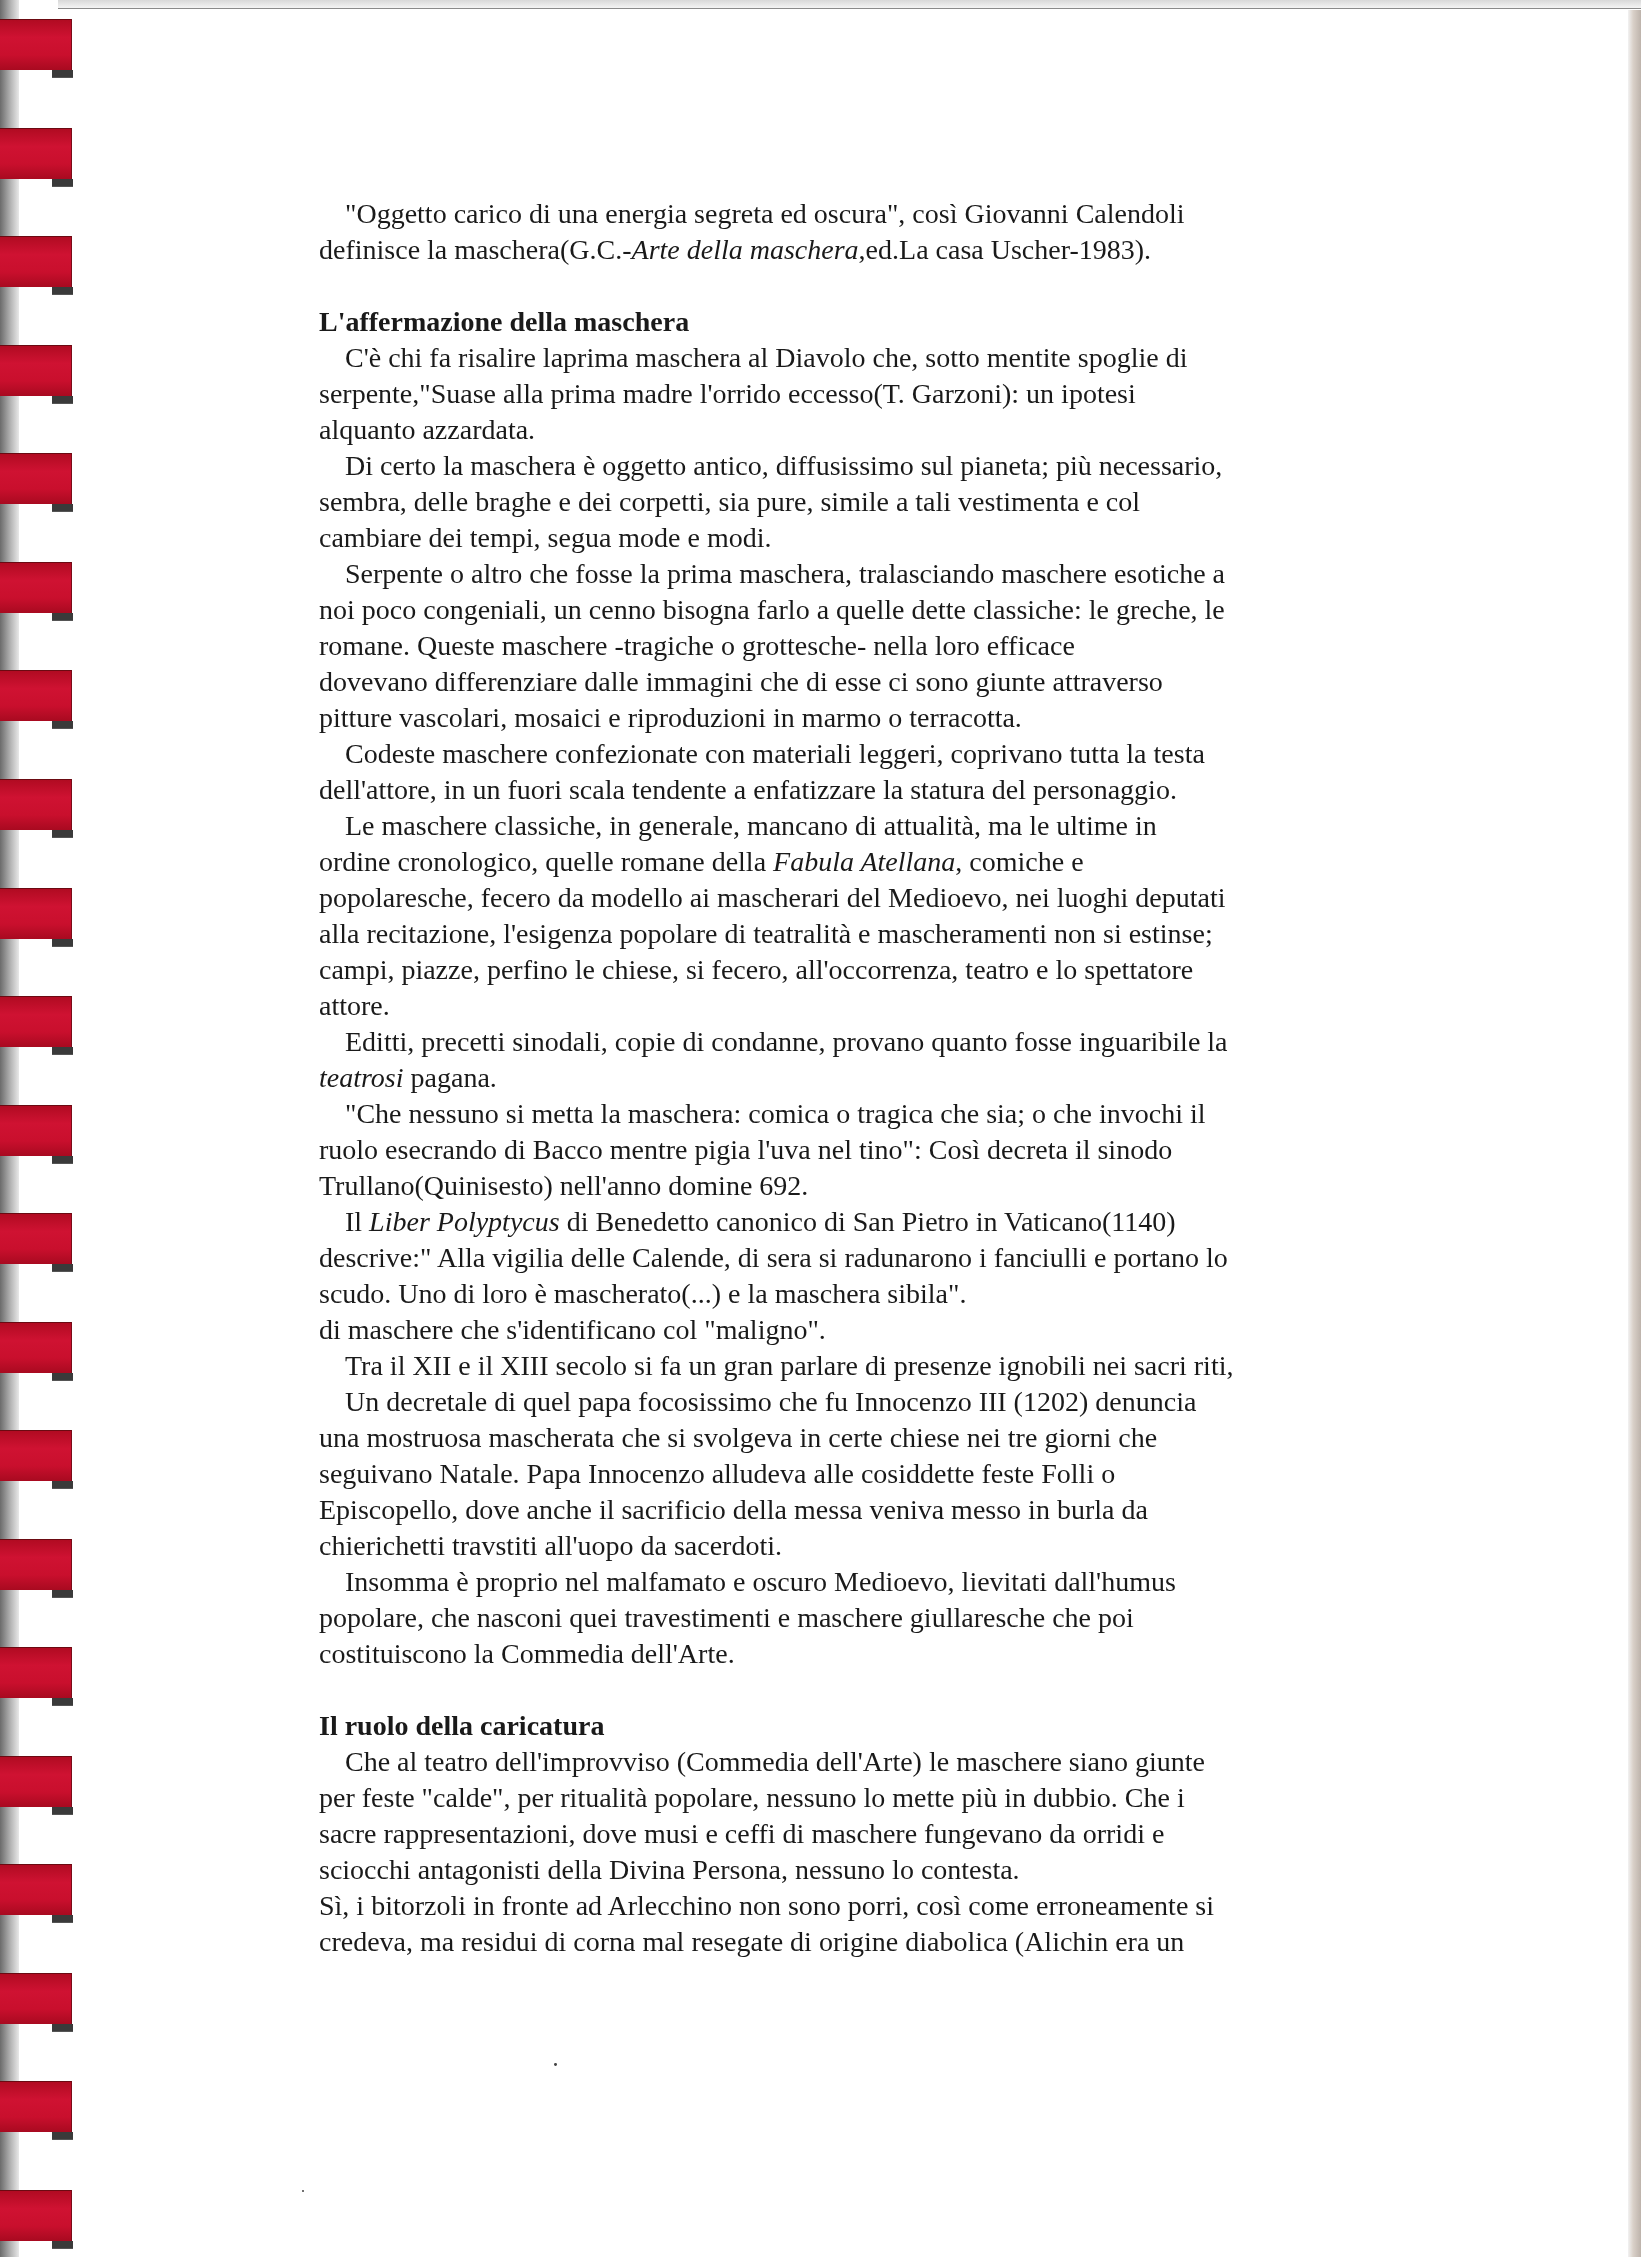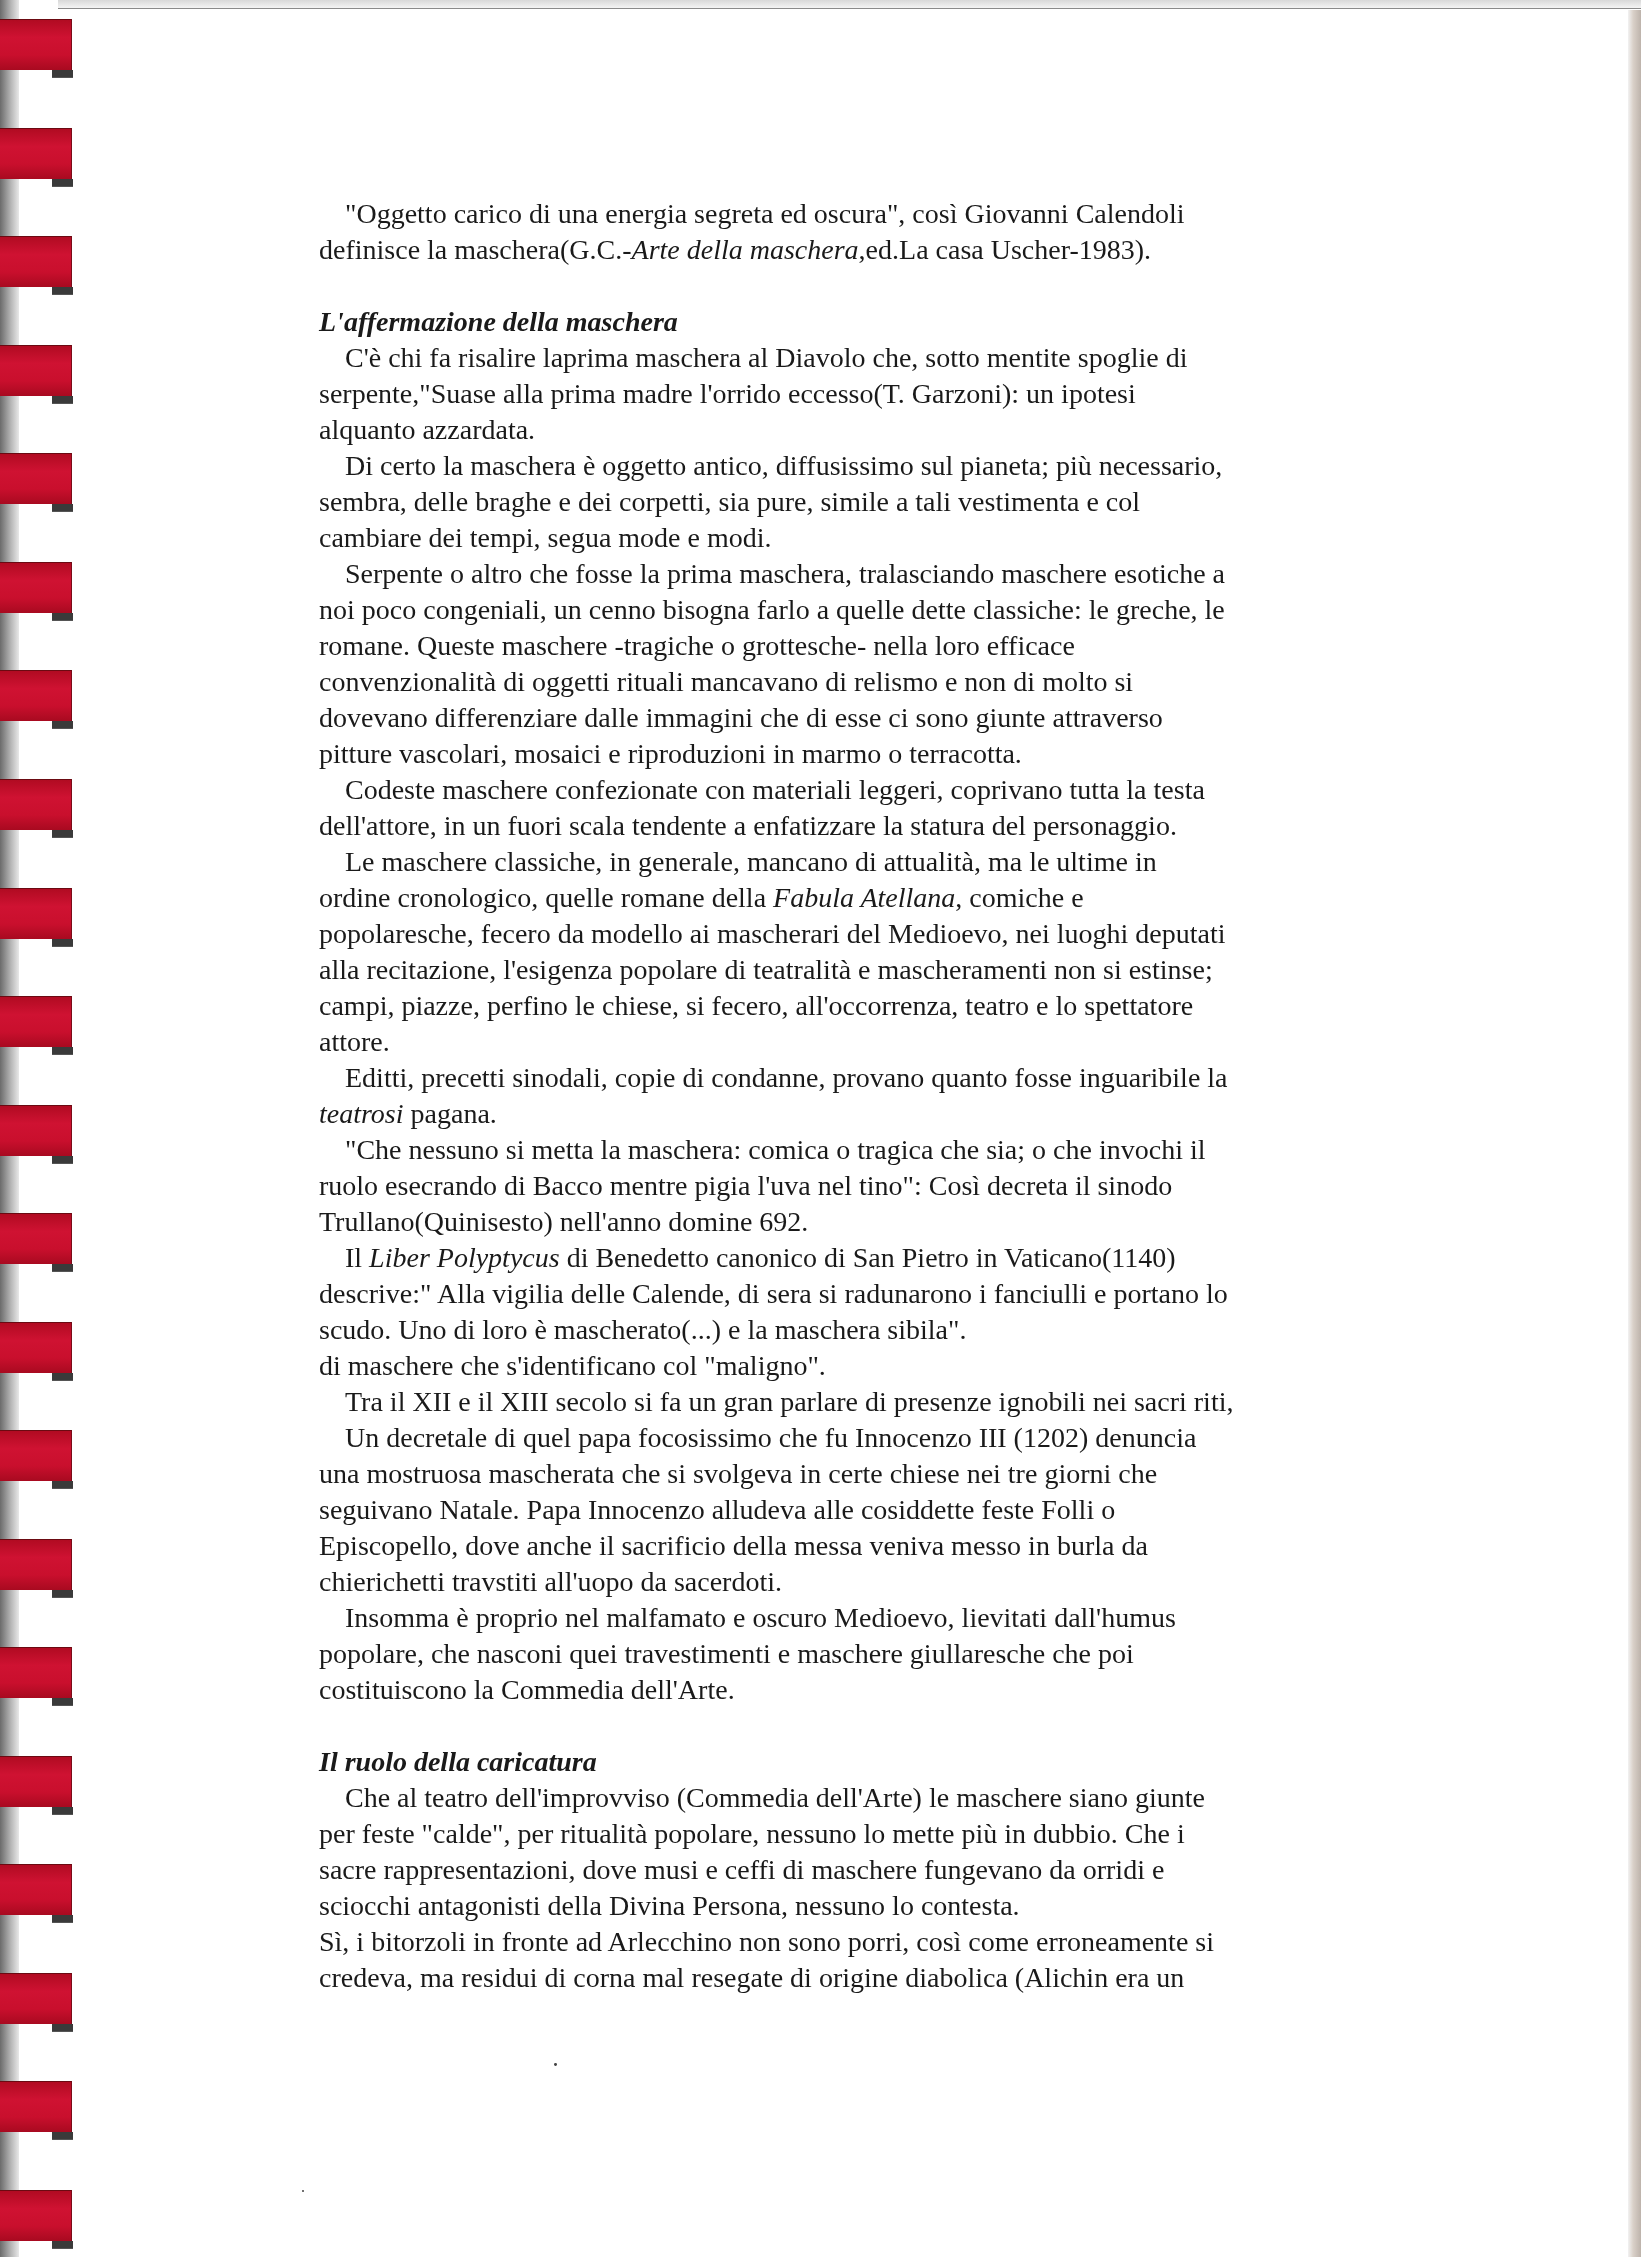--- a/index.html
+++ b/index.html
@@ -33,21 +33,21 @@
     content: ""; position: absolute; right: -1.9px; bottom: -7.7px;
     width: 21px; height: 6.8px; background: #3a3a3a;
     border-bottom: 1px solid #555;
   }
   .content {
     position: absolute; left: 319px; top: 196px; width: 1086px;
     font-size: 28px; line-height: 36px;
   }
   .line { white-space: nowrap; display: block; height: 36px; }
   .indent { padding-left: 26px; }
-  .heading { font-weight: bold; font-style: italic; }
+  .heading { font-weight: bold; }
   .gap { display: block; height: 36px; }
   em { font-style: italic; }
   .speck { position: absolute; width: 2.9px; height: 2.9px; background: #444; border-radius: 50%; }
 </style>
 </head>
 <body>
 
 <div class="top-edge"></div>
 <div class="right-edge"></div>
 <div class="spine"></div>
@@ -89,21 +89,20 @@
     </div>
     <div>
       <span class="line indent"><span>Di certo la maschera è oggetto antico, diffusissimo sul pianeta; più necessario,</span></span>
       <span class="line"><span>sembra, delle braghe e dei corpetti, sia pure, simile a tali vestimenta e col</span></span>
       <span class="line"><span>cambiare dei tempi, segua mode e modi.</span></span>
     </div>
     <div>
       <span class="line indent"><span>Serpente o altro che fosse la prima maschera, tralasciando maschere esotiche a</span></span>
       <span class="line"><span>noi poco congeniali, un cenno bisogna farlo a quelle dette classiche: le greche, le</span></span>
       <span class="line"><span>romane. Queste maschere -tragiche o grottesche- nella loro efficace</span></span>
-      <span class="line"><span>convenzionalità di oggetti rituali mancavano di relismo e non di molto si</span></span>
       <span class="line"><span>dovevano differenziare dalle immagini che di esse ci sono giunte attraverso</span></span>
       <span class="line"><span>pitture vascolari, mosaici e riproduzioni in marmo o terracotta.</span></span>
     </div>
     <div>
       <span class="line indent"><span>Codeste maschere confezionate con materiali leggeri, coprivano tutta la testa</span></span>
       <span class="line"><span>dell'attore, in un fuori scala tendente a enfatizzare la statura del personaggio.</span></span>
     </div>
     <div>
       <span class="line indent"><span>Le maschere classiche, in generale, mancano di attualità, ma le ultime in</span></span>
       <span class="line"><span>ordine cronologico, quelle romane della </span><em>Fabula Atellana</em><span>, comiche e</span></span>

